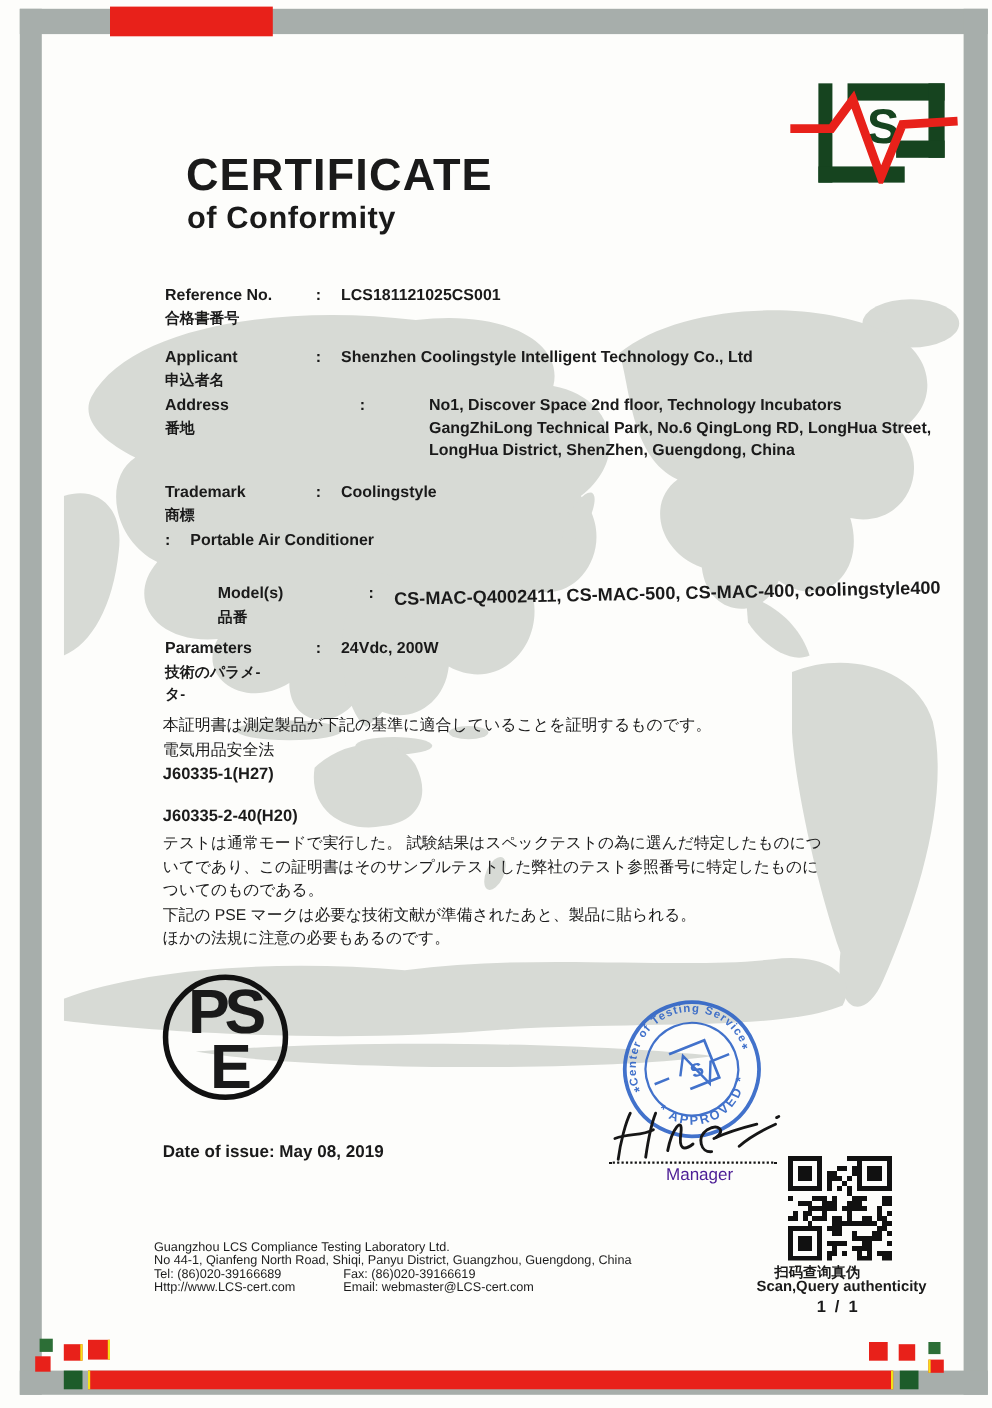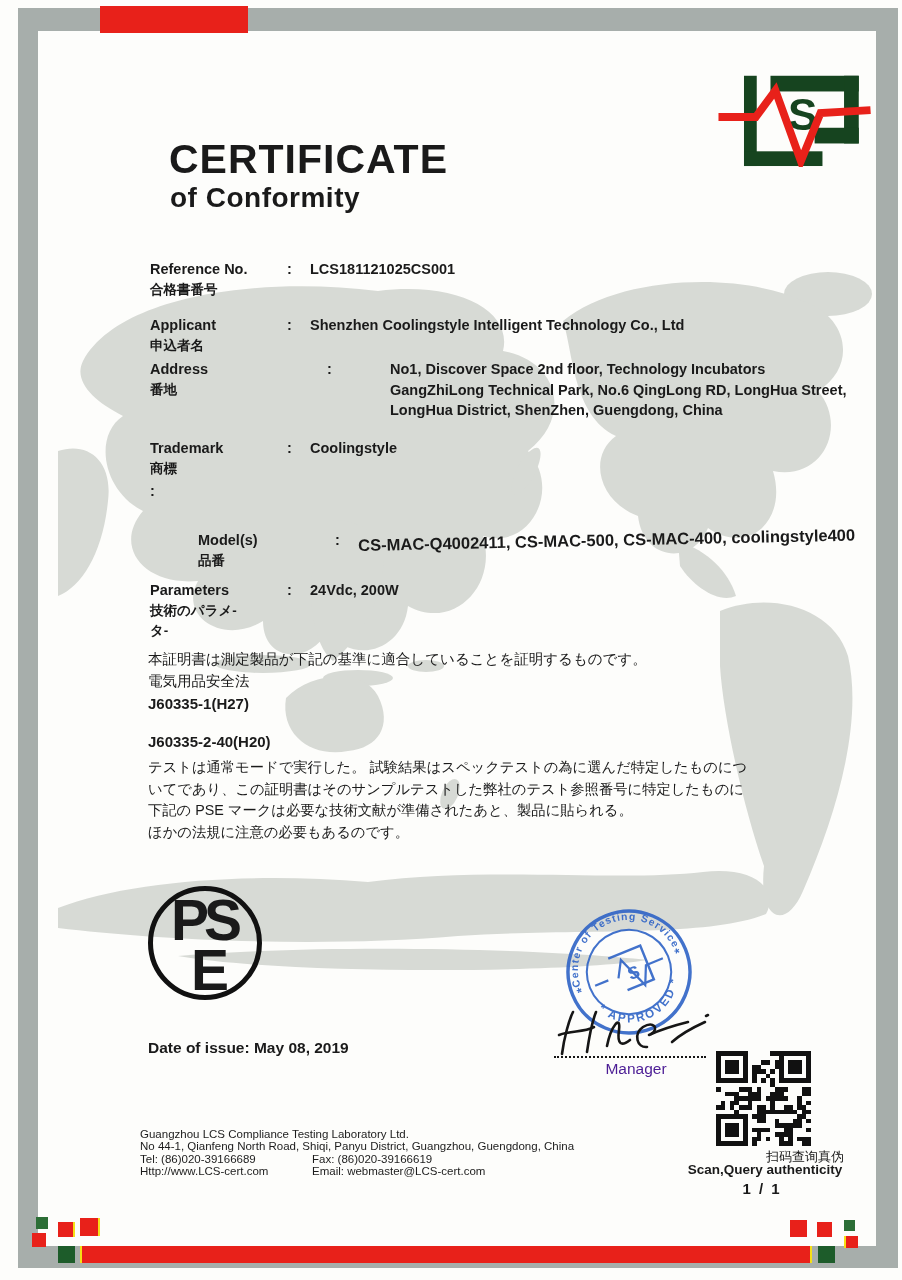--- a/index.html
+++ b/index.html
@@ -34,21 +34,21 @@
        font-size:57px;font-weight:bold;line-height:1;}
   
   .date{left:148px;top:1039px;font-size:15.5px;font-weight:bold;z-index:2;}
   
   #stamp{left:558px;top:901px;z-index:3;opacity:.9;}
   #sig{left:552px;top:1000px;z-index:3;}
   .sig-line{left:554px;top:1056px;width:152px;border-top:2px dotted #151515;z-index:3;}
   .manager{left:566px;top:1060px;width:140px;text-align:center;font-size:15.5px;color:#4c1d95;z-index:3;}
   
   #qr-svg{left:716px;top:1051px;z-index:2;}
-  .qr-cn{left:724px;top:1148px;width:120px;text-align:right;font-size:13px;font-weight:normal;z-index:2;}
+  .qr-cn{left:704px;top:1148px;width:120px;text-align:left;font-size:13px;font-weight:bold;z-index:2;}
   .qr-en{left:684px;top:1162px;width:162px;text-align:center;font-size:13.5px;font-weight:bold;z-index:2;}
   .pageno{left:712px;top:1180px;width:100px;text-align:center;font-size:15px;font-weight:bold;letter-spacing:2px;z-index:2;}
   
   .foot{font-size:11.5px;line-height:12px;z-index:2;color:#1c1c1c;}
   
   .sq{position:absolute;z-index:6;}
 </style>
 </head>
 <body>
 
@@ -138,20 +138,21 @@
 
 <div class="row" style="top:438px;">
   <div class="lbl"><span>Trademark</span>
     <span class="jp">商標</span></div>
   <div class="colon">:</div>
   <div class="val">Coolingstyle</div>
 </div>
 
 <div class="row" style="top:481px;">
   <div class="colon">:</div>
+  <div class="val">Portable Air Conditioner</div>
 </div>
 
 <div class="row" style="top:530px;margin-left:48px;">
   <div class="lbl"><span>Model(s)</span>
     <span class="jp">品番</span></div>
   <div class="colon">:</div>
   <div class="val tilt">CS-MAC-Q4002411, CS-MAC-500, CS-MAC-400, coolingstyle400</div>
 </div>
 
 <div class="row" style="top:580px;">
@@ -163,20 +164,21 @@
 </div>
 
 <div class="jp-line" style="top:650px;">本証明書は測定製品が下記の基準に適合していることを証明するものです。</div>
 <div class="jp-line" style="top:672px;text-align:center;">電気用品安全法</div>
 <div class="std" style="top:695px;">J60335-1(H27)</div>
 <div class="std" style="top:733px;">J60335-2-40(H20)</div>
 
 <div class="abs notes">
   <div>テストは通常モードで実行した。 試験結果はスペックテストの為に選んだ特定したものにつ</div>
   <div>いてであり、この証明書はそのサンプルテストした弊社のテスト参照番号に特定したものに</div>
+  <div>ついてのものである。</div>
   <div>下記の PSE マークは必要な技術文献が準備されたあと、製品に貼られる。</div>
   <div>ほかの法規に注意の必要もあるのです。</div>
 </div>
 
 <div class="abs pse">
   <div class="ps">PS</div>
   <div class="e">E</div>
 </div>
 
 <div class="abs date">Date of issue: May 08, 2019</div>

